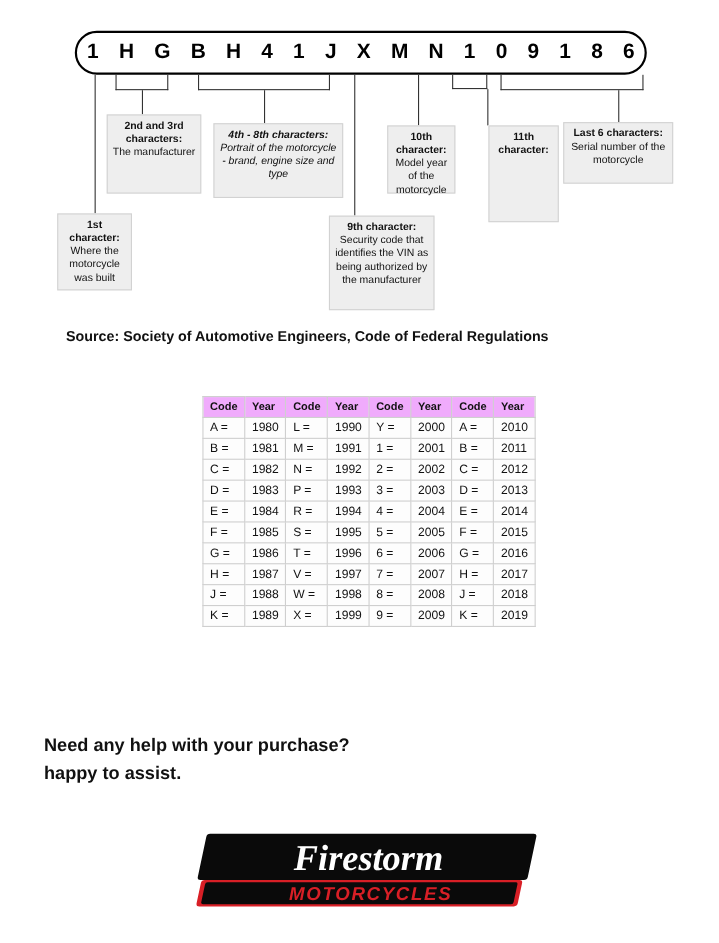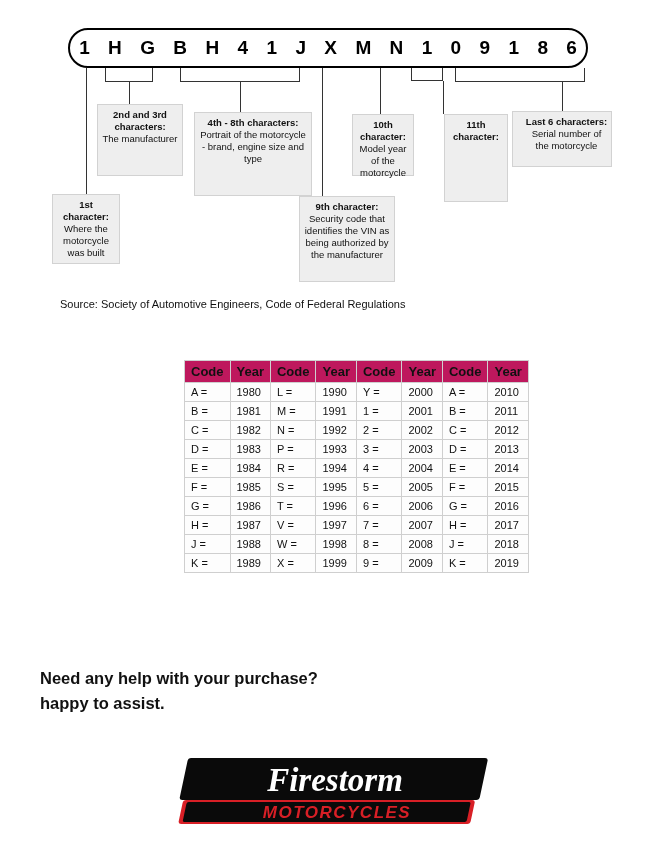--- a/index.html
+++ b/index.html
@@ -68,22 +68,23 @@
   }
   .callout b {
     font-weight: bold;
   }
 
   
   #source-line {
     position: absolute;
     left: 60px;
     top: 298px;
-    font-size: 11px;
+    font-size: 13px;
     color: #111;
+    font-weight: bold;
   }
 
   
   #code-table {
     position: absolute;
     left: 184px;
     top: 360px;
     border-collapse: collapse;
     background: #fdfdfd;
     font-size: 11px;
@@ -91,22 +92,22 @@
   #code-table th, #code-table td {
     border: 1px solid #cfcfcf;
     padding: 3px 6px;
     text-align: left;
     height: 19px;
     box-sizing: border-box;
     color: #111;
   }
   #code-table th {
     font-weight: bold;
-    font-size: 13px;
-    background: #be185d;
+    font-size: 10px;
+    background: #f0abfc;
   }
   #code-table td.year {
     text-align: left;
   }
 
   
   #help-text {
     position: absolute;
     left: 40px;
     top: 666px;
@@ -172,40 +173,40 @@
 <div class="callout" style="left:52px; top:194px; width:68px; height:70px;">
   <b>1st character:</b><br>
   <span>Where the motorcycle was built</span>
 </div>
 
 <div class="callout" style="left:97px; top:104px; width:86px; height:72px;">
   <b>2nd and 3rd characters:</b><br>
   <span>The manufacturer</span>
 </div>
 
-<div class="callout" style="left:194px; top:112px; width:118px; height:84px;">
+<div class="callout" style="left:194px; top:112px; width:118px; height:68px;font-style:italic;">
   <b>4th - 8th characters:</b><br>
   <span>Portrait of the motorcycle - brand, engine size and type</span>
 </div>
 
 <div class="callout" style="left:299px; top:196px; width:96px; height:86px;">
   <b>9th character:</b><br>
   <span>Security code that identifies the VIN as being authorized by the manufacturer</span>
 </div>
 
 <div class="callout" style="left:352px; top:114px; width:62px; height:62px;">
   <b>10th character:</b><br>
   <span>Model year of the motorcycle</span>
 </div>
 
 <div class="callout" style="left:424px; top:114px; width:64px; height:88px;margin-left:20px;">
   <b>11th character:</b><br>
 </div>
 
-<div class="callout" style="left:512px; top:111px; width:100px; height:56px;padding-left:12px;">
+<div class="callout" style="left:512px; top:111px; width:100px; height:56px;">
   <b>Last 6 characters:</b><br>
   <span>Serial number of the motorcycle</span>
 </div>
 
 <div id="source-line">Source:  Society of Automotive Engineers, Code of Federal Regulations</div>
 
 <table id="code-table">
   <thead>
     <tr>
       <th>Code</th>

